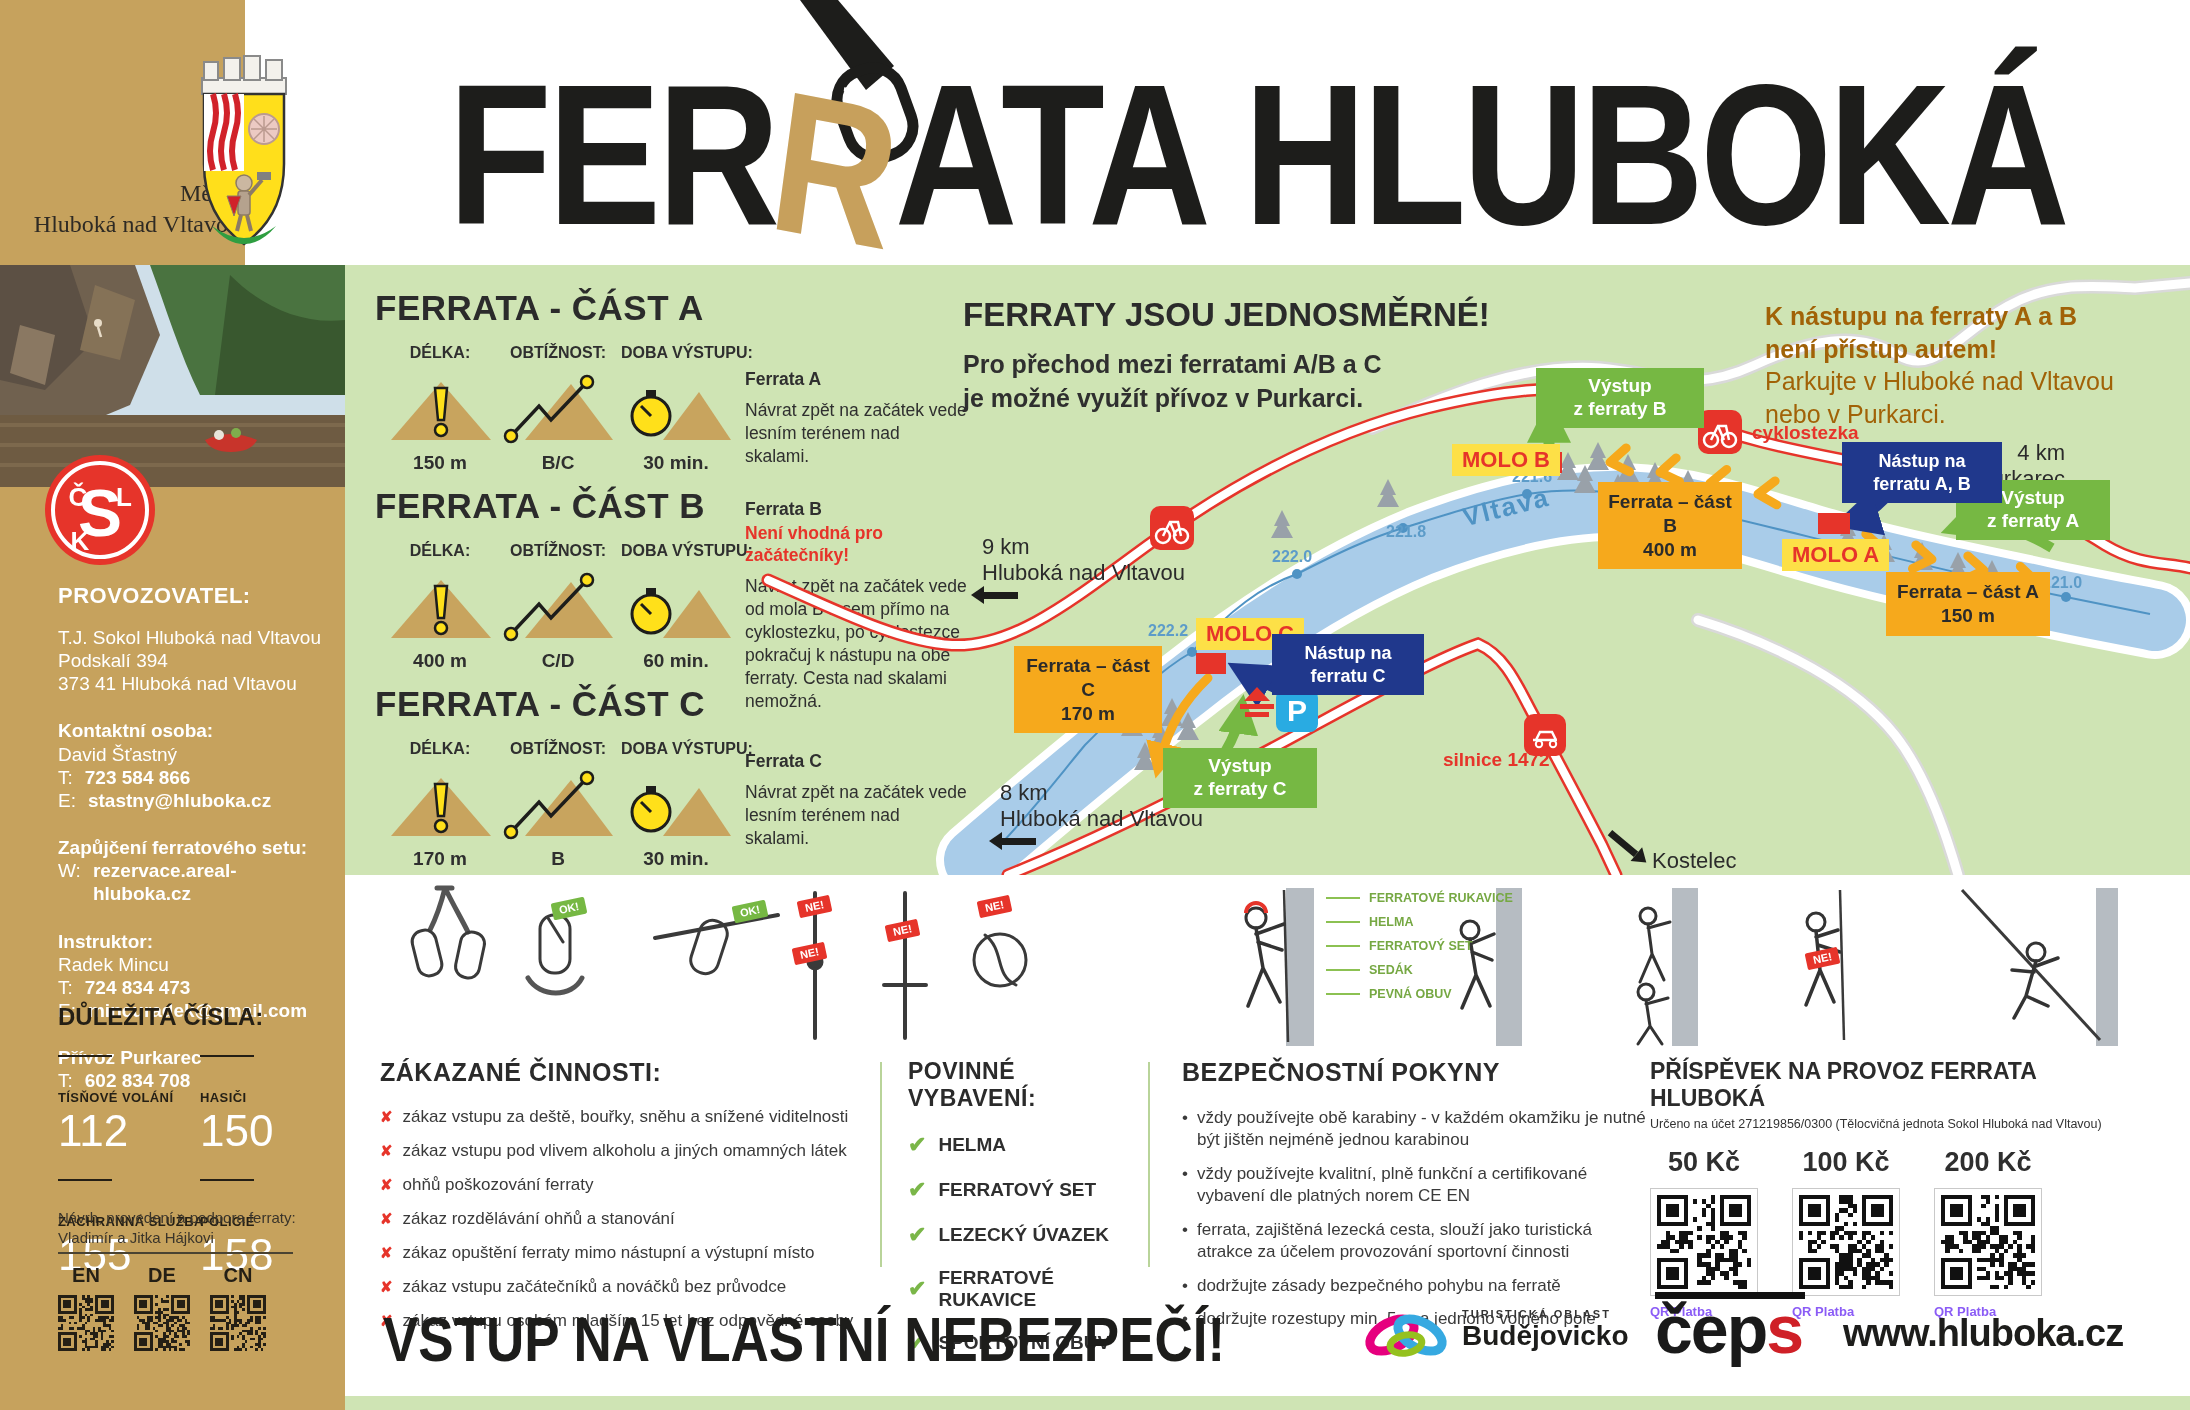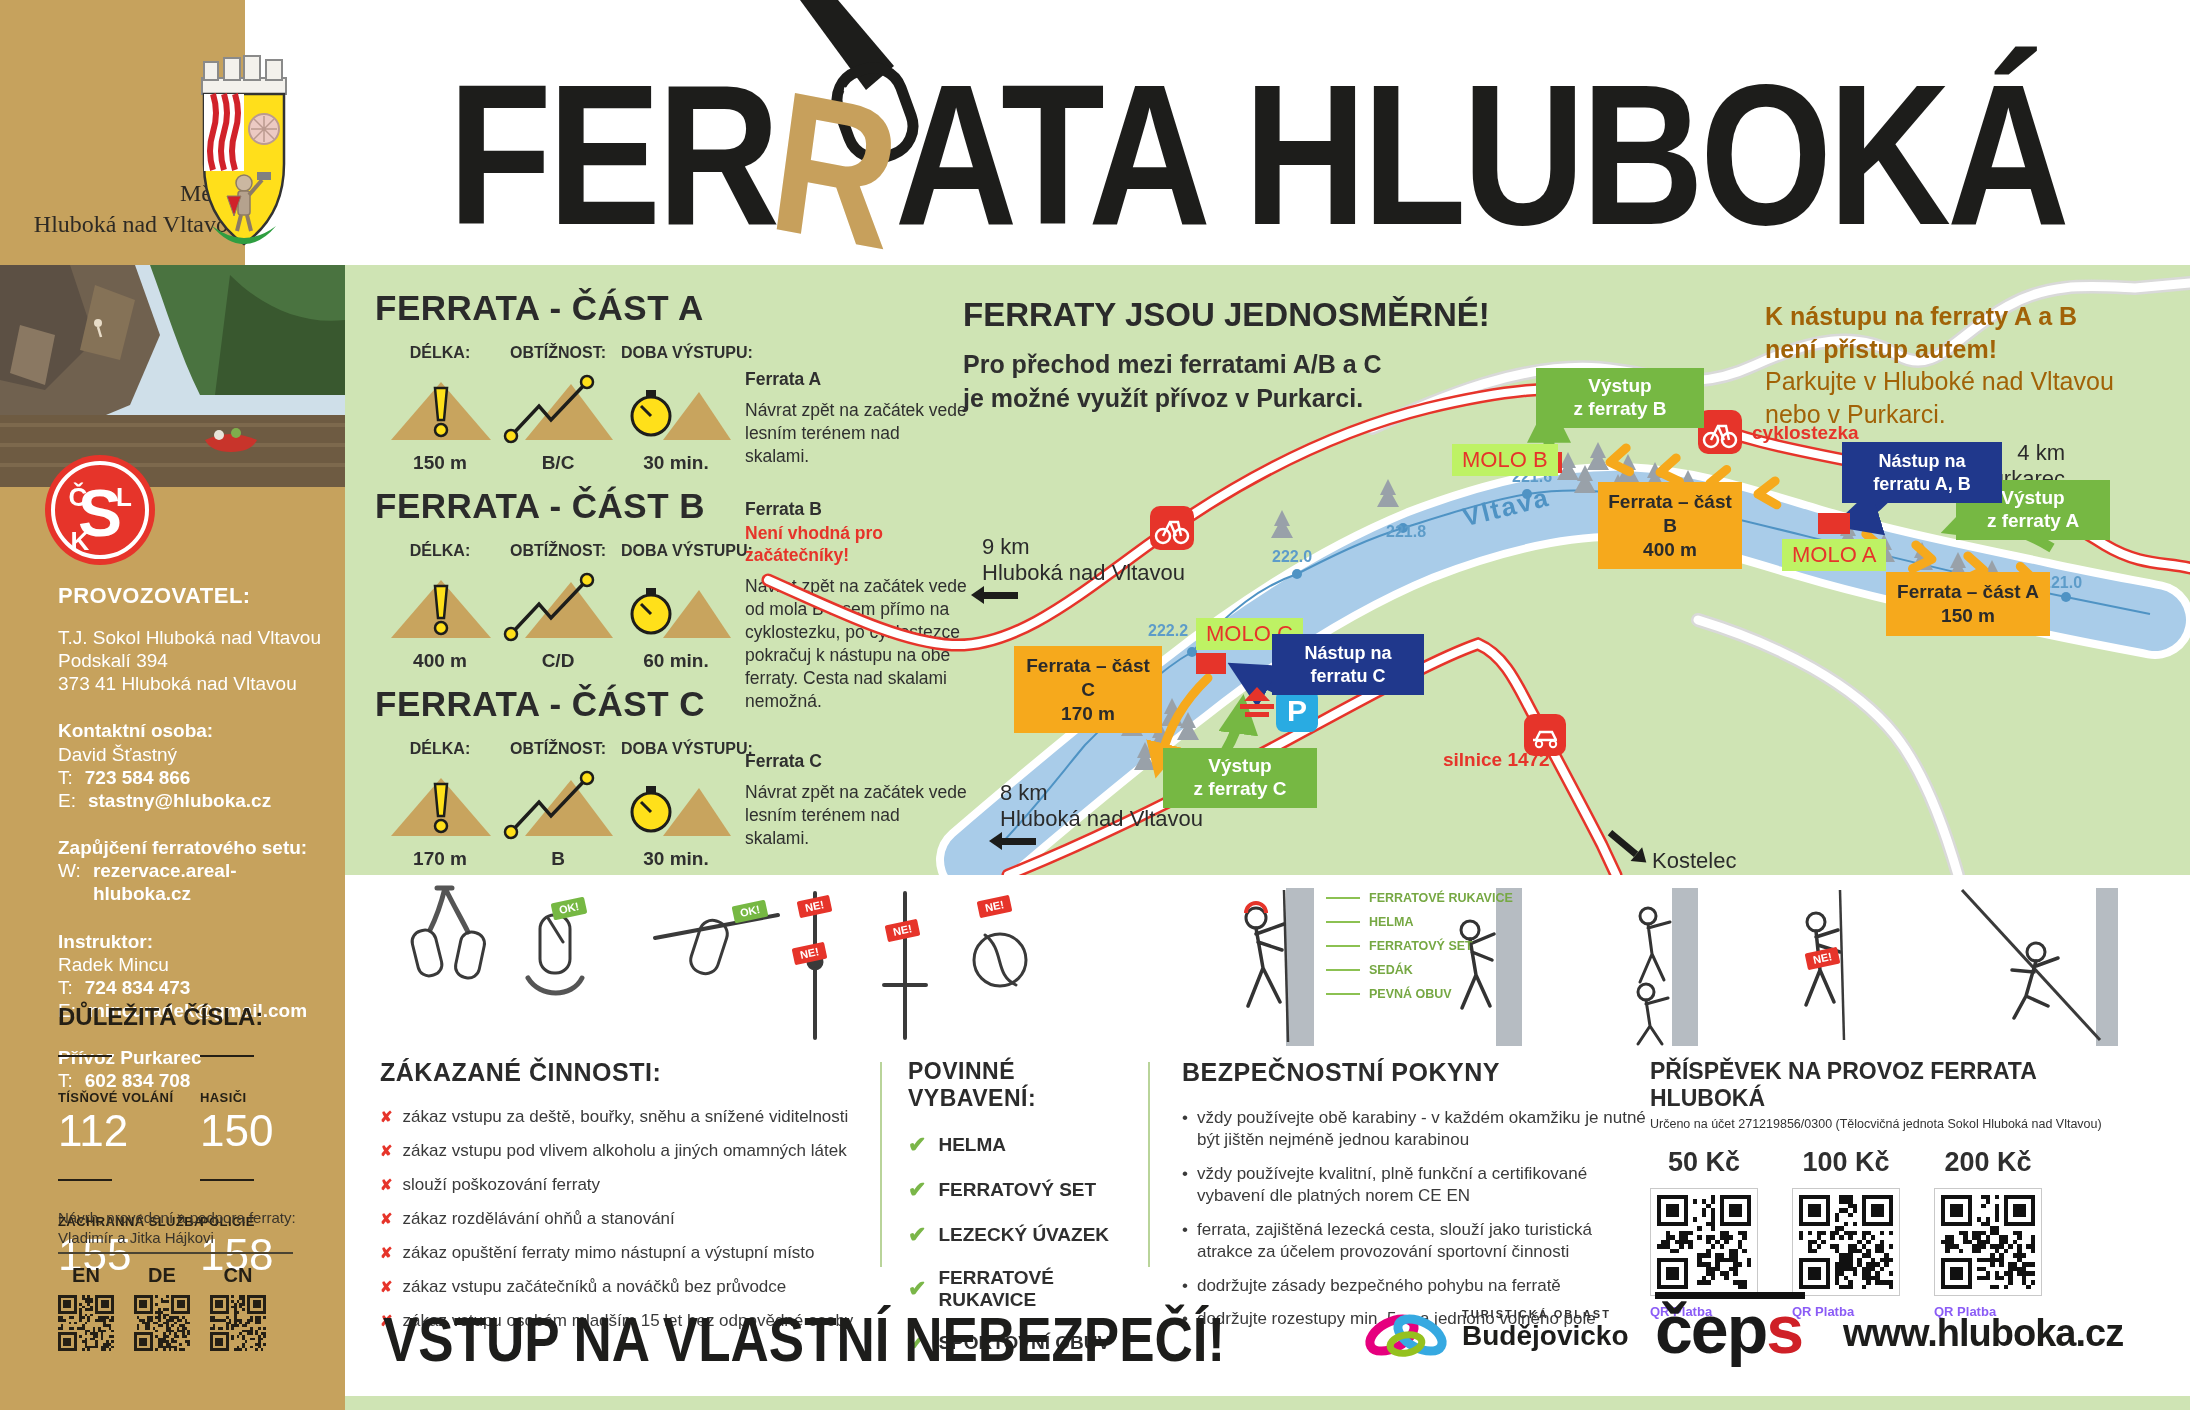--- a/index.html
+++ b/index.html
@@ -56,21 +56,21 @@
   .map-head{font-size:33px;font-weight:800;color:#2b2b2b;}
   .map-sub{font-size:25px;font-weight:700;line-height:1.35;color:#2f2f2f;}
   .map-note{font-size:25px;line-height:1.3;color:#a16207;width:420px;}
   .map-note .b{font-weight:800;}
   .dir{font-size:22px;line-height:1.2;color:#2b2b2b;}
   .arrR,.arrL{position:absolute;height:7px;background:#1d1d1b;width:34px;}
   .arrR::after{content:"";position:absolute;right:-13px;top:-6px;border-left:13px solid #1d1d1b;
                border-top:9px solid transparent;border-bottom:9px solid transparent;}
   .arrL::before{content:"";position:absolute;left:-13px;top:-6px;border-right:13px solid #1d1d1b;
                border-top:9px solid transparent;border-bottom:9px solid transparent;}
-  .wbox{background:#bef264;color:#e6342a;font-weight:400;font-size:22px;padding:3px 10px;white-space:nowrap;text-align:right;}
+  .wbox{background:#fde047;color:#e6342a;font-weight:700;font-size:22px;padding:3px 10px;white-space:nowrap;text-align:right;}
   .gbox{background:#76b843;color:#fff;font-weight:800;font-size:19px;text-align:center;
         line-height:1.2;padding:7px 6px;}
   .nbox{background:#20388c;color:#fff;font-weight:800;font-size:18px;text-align:center;
         line-height:1.25;padding:8px 6px;}
   .obox{background:#f6a91c;color:#2b2b2b;font-weight:800;font-size:19px;text-align:center;
         line-height:1.25;padding:8px 4px;}
   .redlab{color:#e6342a;font-weight:800;font-size:19px;white-space:nowrap;}
   .ctr{color:#5d9cc9;font-size:16px;font-weight:600;}
   .vltava{color:#4f93c4;font-size:26px;font-weight:700;letter-spacing:2px;transform:rotate(-14deg);}
 
@@ -1110,21 +1110,21 @@
           <span>zákaz vstupu za deště, bouřky, sněhu a snížené viditelnosti</span>
         </li>
 
         <li>
           <span class="xm">✘</span>
           <span>zákaz vstupu pod vlivem alkoholu a jiných omamných látek</span>
         </li>
 
         <li>
           <span class="xm">✘</span>
-          <span>slouží poškozování ferraty</span>
+          <span>ohňů poškozování ferraty</span>
         </li>
 
         <li>
           <span class="xm">✘</span>
           <span>zákaz rozdělávání ohňů a stanování</span>
         </li>
 
         <li>
           <span class="xm">✘</span>
           <span>zákaz opuštění ferraty mimo nástupní a výstupní místo</span>

